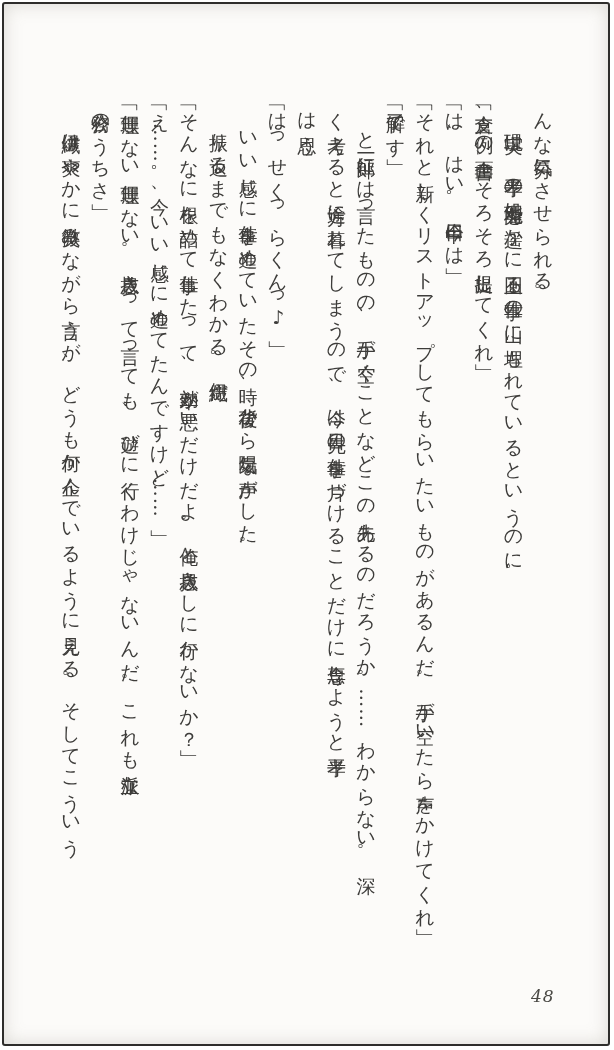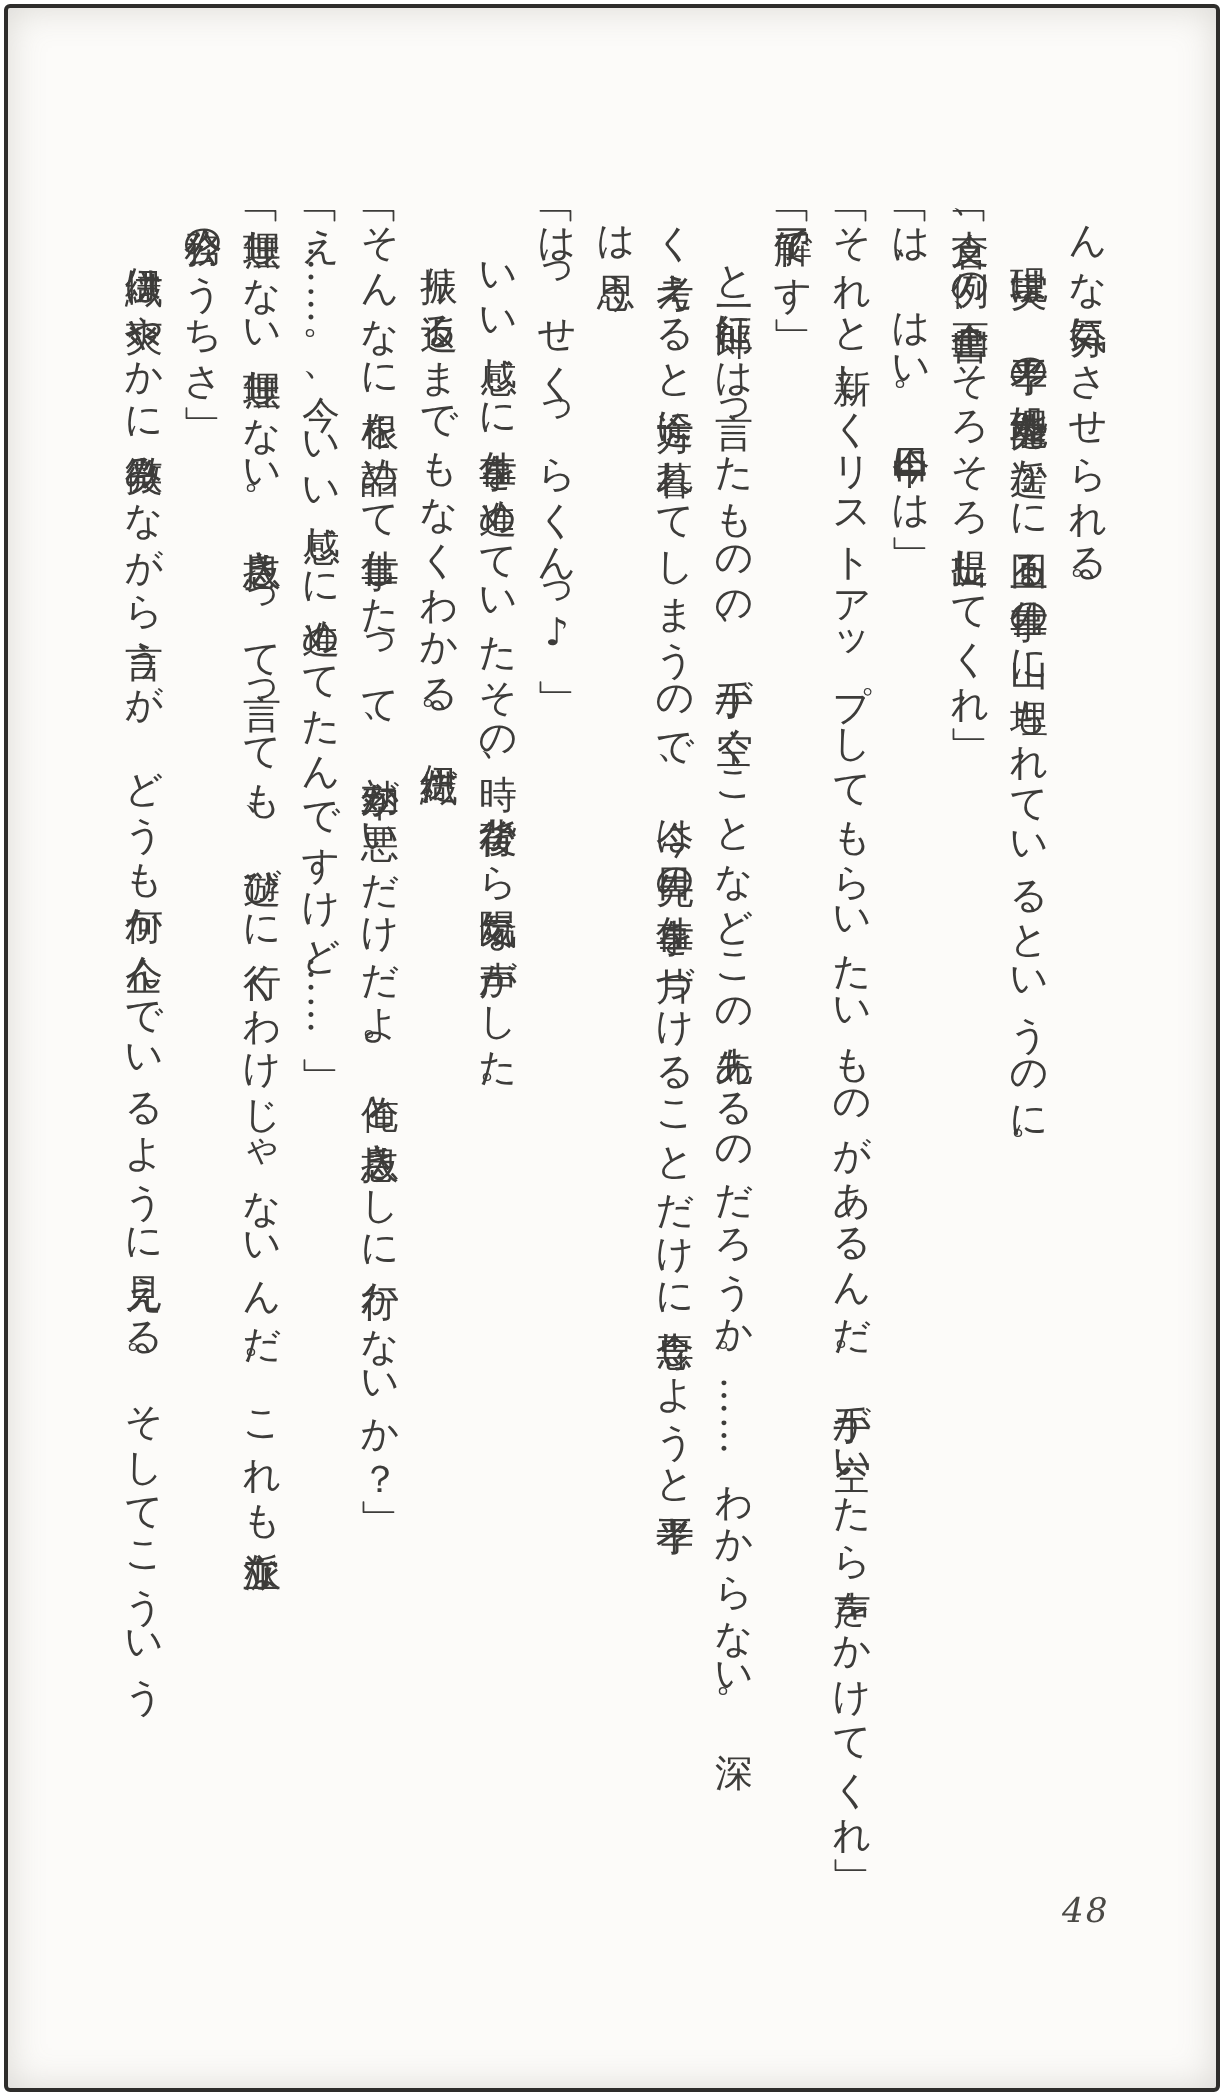--- a/index.html
+++ b/index.html
@@ -34,21 +34,21 @@
     letter-spacing: 1px;
     color: #3d3c3a;
   }
   .page-text p {
     margin: 0;
     padding: 0;
     white-space: nowrap;
   }
   .page-number {
     position: absolute;
-    top: 942px;
+    top: 982px;
     left: 527px;
     font-size: 17px;
     font-style: italic;
     color: #4a4945;
     letter-spacing: 1px;
   }
 </style>
 </head>
 <body>
 

